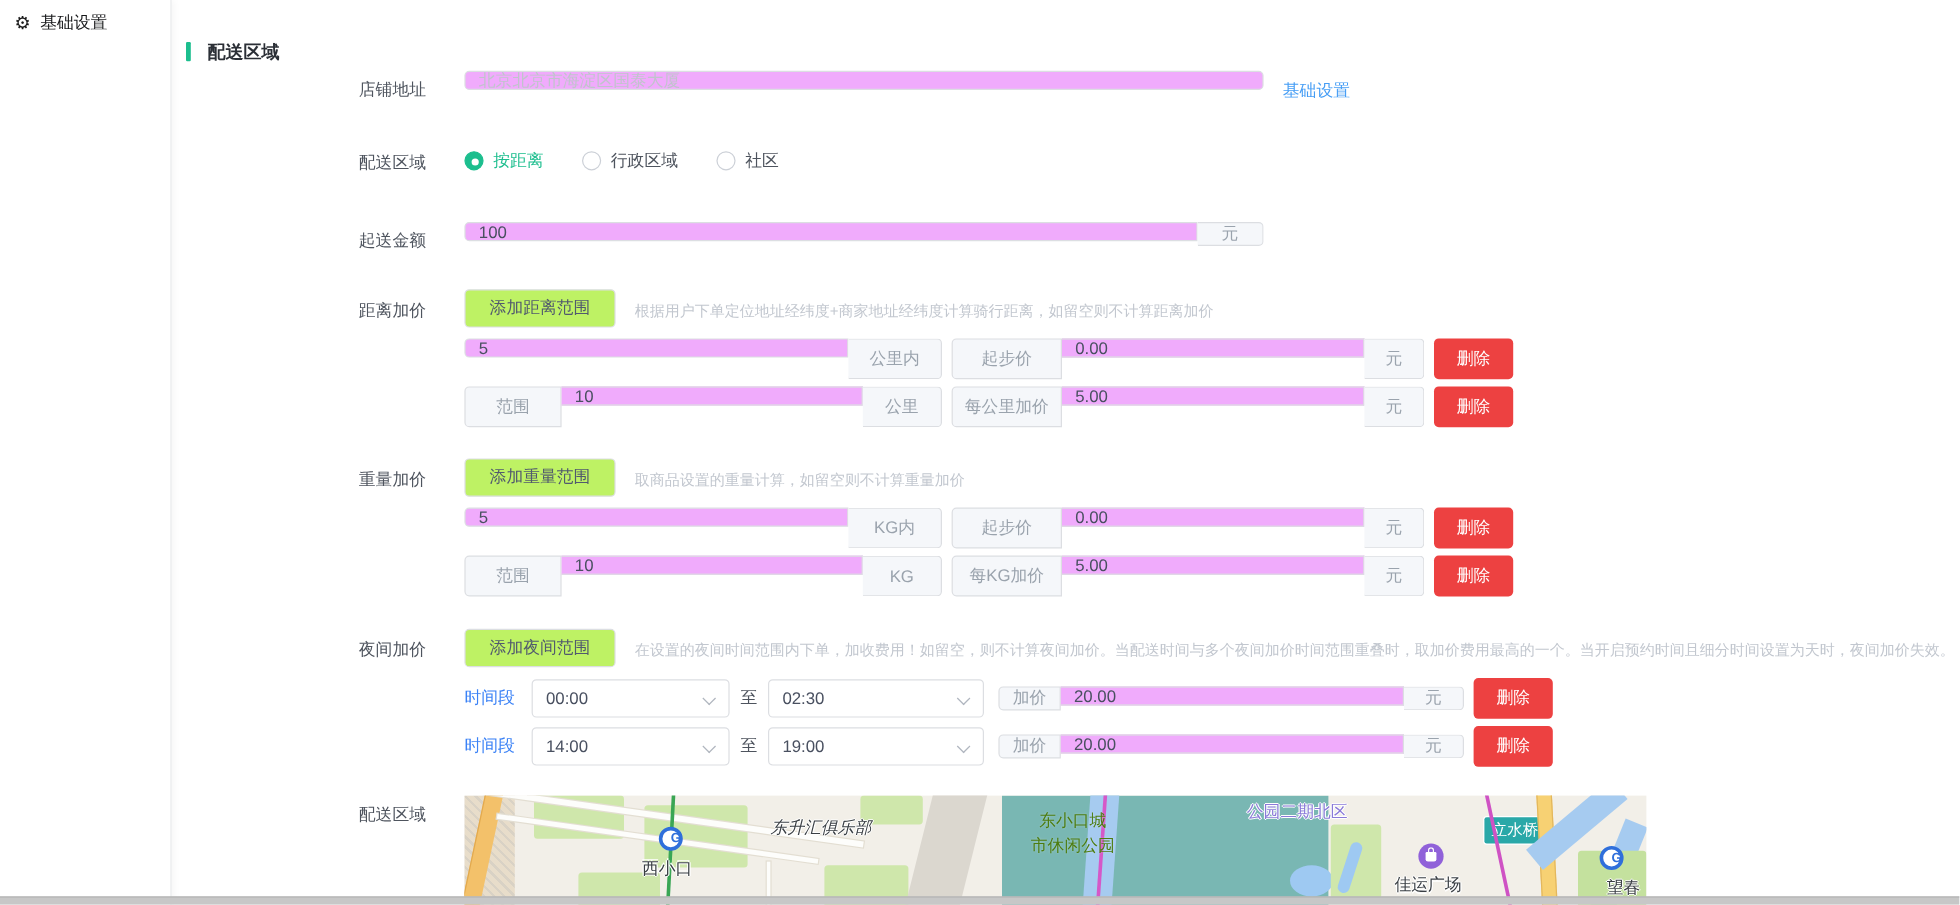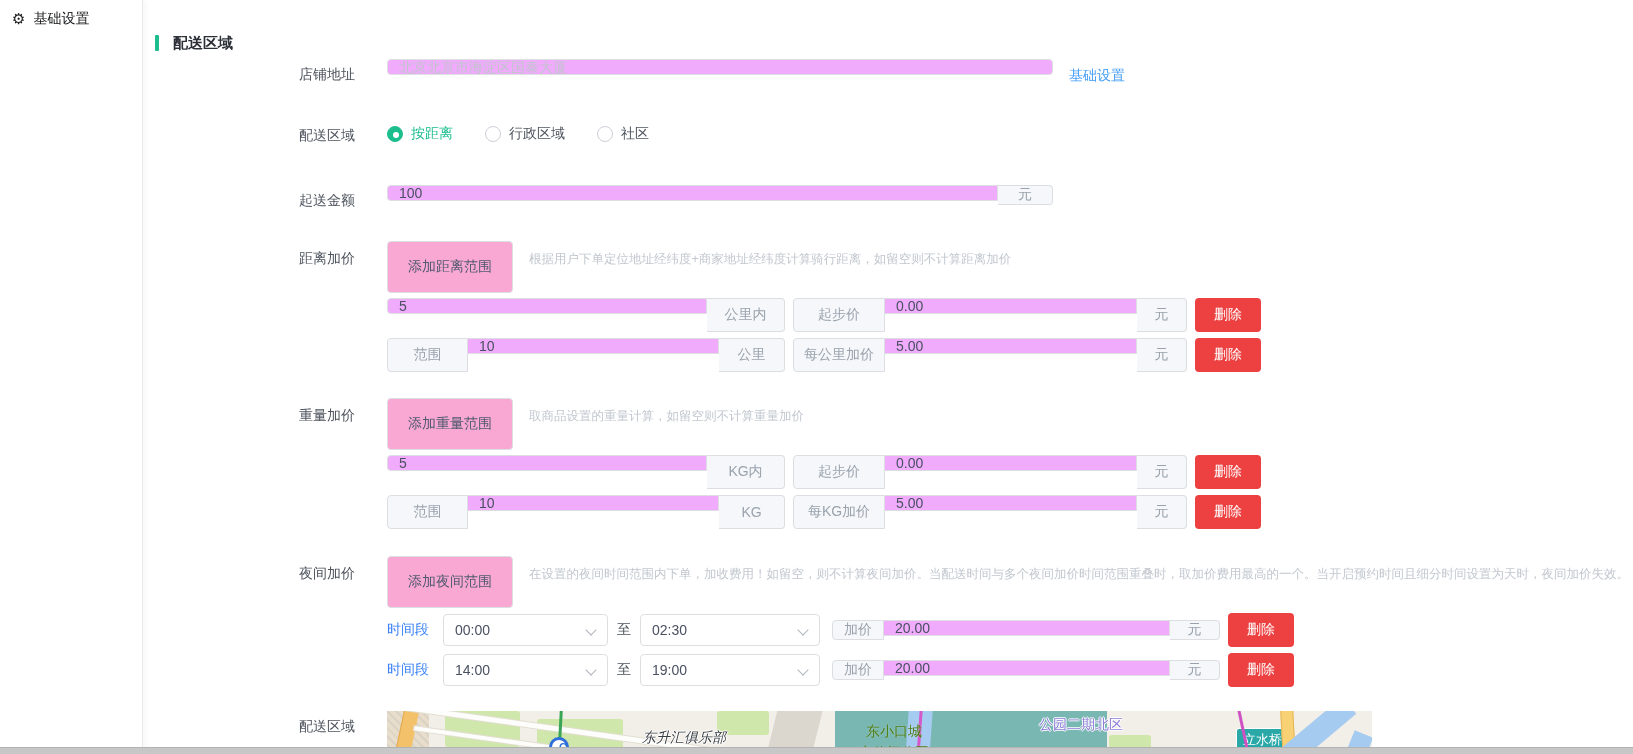--- a/index.html
+++ b/index.html
@@ -48,21 +48,21 @@
   .ig > .addon:last-child { border-radius:0 4px 4px 0; }
   .addon.pre { border-radius:4px 0 0 4px; border-left:1px solid #dcdee2; }
   .addon.pre + .inp { border-radius:0; border-left:0; }
   .ig .inp:last-child { border-radius:4px; }
 
   .g-min { width:666px; }
   .w50{width:50px;} .w55{width:55px;} .w66{width:66px;text-align:right;} .w68{width:81px;} .w78{width:78px;} .w92{width:92px;} .w52{width:52px;}
   .g1 { width:398px; }
   .g2 { width:394px; margin-left:8px; }
 
-  .btn-add { height:52px; padding:0 20px; background:#f9a8d4; border:1px solid #dcdee2; border-radius:4px;
+  .btn-add { height:32px; padding:0 20px; background:#bef264; border:1px solid #dcdee2; border-radius:4px;
     font-size:14px; color:#515a6e; cursor:pointer; font-family:inherit; }
   .hint { font-size:12.5px; color:#c2c7cf; line-height:36px; margin-left:16px; white-space:nowrap; }
   .btn-del { width:66px; height:34px; margin-left:8px; align-self:center; background:#ed4141; border:none;
     border-radius:4px; color:#fff; font-size:14px; cursor:pointer; font-family:inherit; }
   .irow { display:flex; margin-top:5px; }
   .irow + .irow { margin-top:6px; }
 
   
   .radio-group { display:flex; align-items:center; }
   .radio { display:flex; align-items:center; margin-right:32px; cursor:pointer; }

